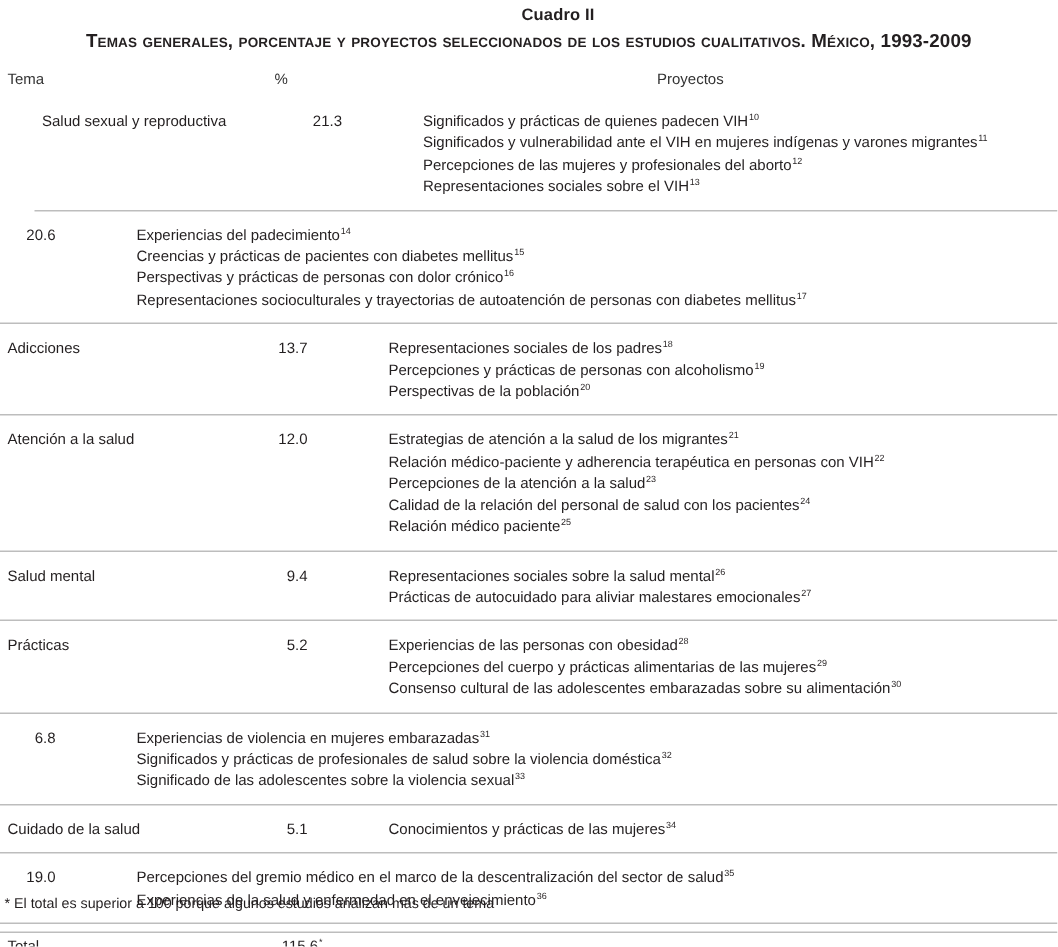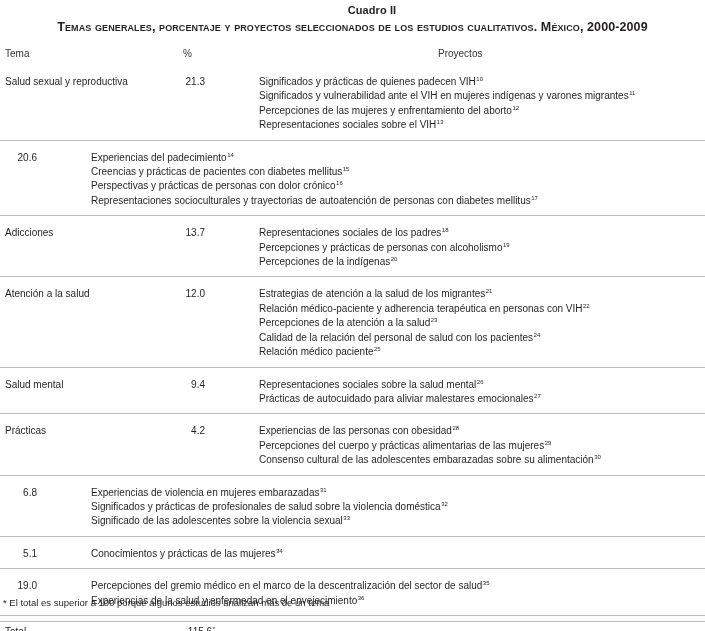--- a/index.html
+++ b/index.html
@@ -23,21 +23,21 @@
   }
   .hdr-tema { left: 5px; }
   .hdr-pct { left: 183px; font-style: normal; }
   .hdr-proy { left: 438px; }
   .table { position: absolute; left: 0; top: 64px; width: 705px; }
   .row {
     position: relative; display: flex; font-size: 10px; line-height: 14.4px;
     padding-top: 10px; padding-bottom: 7px;
     border-bottom: 1.5px solid #bdbdbd;
   }
-  .row.first { padding-top: 11px; }
+  .row.first { padding-top: 11px; margin-left: 23px; }
   .tema { width: 163px; padding-left: 5px; flex: none; }
   .pct { width: 37px; text-align: right; flex: none; }
   .proy { padding-left: 54px; flex: 1; }
   .proy div { white-space: nowrap; }
   sup { font-size: 6px; line-height: 0; vertical-align: 4px; margin-left: 0.5px; }
   .total-row {
     position: relative; display: flex; font-size: 10px; line-height: 14.4px;
     padding-top: 9px;
   }
   .total-row .pct { width: 47px; }
@@ -46,55 +46,55 @@
   }
   .bottom-line {
     position: absolute; left: 0; top: 621px; width: 705px; height: 0;
     border-top: 1.5px solid #bdbdbd;
   }
 </style>
 </head>
 <body>
 
 <div class="caption">Cuadro II</div>
-<div class="title">Temas generales, porcentaje y proyectos seleccionados de los estudios cualitativos. México, 2000-2009</div>
+<div class="title">Temas generales, porcentaje y proyectos seleccionados de los estudios cualitativos. México, 1993-2009</div>
 
 <div class="hdr hdr-tema">Tema</div>
 <div class="hdr hdr-pct">%</div>
 <div class="hdr hdr-proy">Proyectos</div>
 
 <div class="table" id="tbl">
 
   <div id="rows">
       <div class="row first">
       <div class="tema">Salud sexual y reproductiva</div>
       <div class="pct">21.3</div>
       <div class="proy">
           <div><span>Significados y prácticas de quienes padecen VIH</span><sup>10</sup></div>
           <div><span>Significados y vulnerabilidad ante el VIH en mujeres indígenas y varones migrantes</span><sup>11</sup></div>
-          <div><span>Percepciones de las mujeres y enfrentamiento del aborto</span><sup>12</sup></div>
+          <div><span>Percepciones de las mujeres y profesionales del aborto</span><sup>12</sup></div>
           <div><span>Representaciones sociales sobre el VIH</span><sup>13</sup></div>
         </div>
     </div>
       <div class="row">
       <div class="pct">20.6</div>
       <div class="proy">
           <div><span>Experiencias del padecimiento</span><sup>14</sup></div>
           <div><span>Creencias y prácticas de pacientes con diabetes mellitus</span><sup>15</sup></div>
           <div><span>Perspectivas y prácticas de personas con dolor crónico</span><sup>16</sup></div>
           <div><span>Representaciones socioculturales y trayectorias de autoatención de personas con diabetes mellitus</span><sup>17</sup></div>
         </div>
     </div>
       <div class="row">
       <div class="tema">Adicciones</div>
       <div class="pct">13.7</div>
       <div class="proy">
           <div><span>Representaciones sociales de los padres</span><sup>18</sup></div>
           <div><span>Percepciones y prácticas de personas con alcoholismo</span><sup>19</sup></div>
-          <div><span>Percepciones de la indígenas</span><sup>20</sup></div>
+          <div><span>Perspectivas de la población</span><sup>20</sup></div>
         </div>
     </div>
       <div class="row">
       <div class="tema">Atención a la salud</div>
       <div class="pct">12.0</div>
       <div class="proy">
           <div><span>Estrategias de atención a la salud de los migrantes</span><sup>21</sup></div>
           <div><span>Relación médico-paciente y adherencia terapéutica en personas con VIH</span><sup>22</sup></div>
           <div><span>Percepciones de la atención a la salud</span><sup>23</sup></div>
           <div><span>Calidad de la relación del personal de salud con los pacientes</span><sup>24</sup></div>
@@ -104,36 +104,37 @@
       <div class="row">
       <div class="tema">Salud mental</div>
       <div class="pct">9.4</div>
       <div class="proy">
           <div><span>Representaciones sociales sobre la salud mental</span><sup>26</sup></div>
           <div><span>Prácticas de autocuidado para aliviar malestares emocionales</span><sup>27</sup></div>
         </div>
     </div>
       <div class="row">
       <div class="tema">Prácticas</div>
-      <div class="pct">4.2</div>
+      <div class="pct">5.2</div>
       <div class="proy">
           <div><span>Experiencias de las personas con obesidad</span><sup>28</sup></div>
           <div><span>Percepciones del cuerpo y prácticas alimentarias de las mujeres</span><sup>29</sup></div>
           <div><span>Consenso cultural de las adolescentes embarazadas sobre su alimentación</span><sup>30</sup></div>
         </div>
     </div>
       <div class="row">
       <div class="pct">6.8</div>
       <div class="proy">
           <div><span>Experiencias de violencia en mujeres embarazadas</span><sup>31</sup></div>
           <div><span>Significados y prácticas de profesionales de salud sobre la violencia doméstica</span><sup>32</sup></div>
           <div><span>Significado de las adolescentes sobre la violencia sexual</span><sup>33</sup></div>
         </div>
     </div>
       <div class="row">
+      <div class="tema">Cuidado de la salud</div>
       <div class="pct">5.1</div>
       <div class="proy">
           <div><span>Conocimientos y prácticas de las mujeres</span><sup>34</sup></div>
         </div>
     </div>
       <div class="row">
       <div class="pct">19.0</div>
       <div class="proy">
           <div><span>Percepciones del gremio médico en el marco de la descentralización del sector de salud</span><sup>35</sup></div>
           <div><span>Experiencias de la salud y enfermedad en el envejecimiento</span><sup>36</sup></div>

